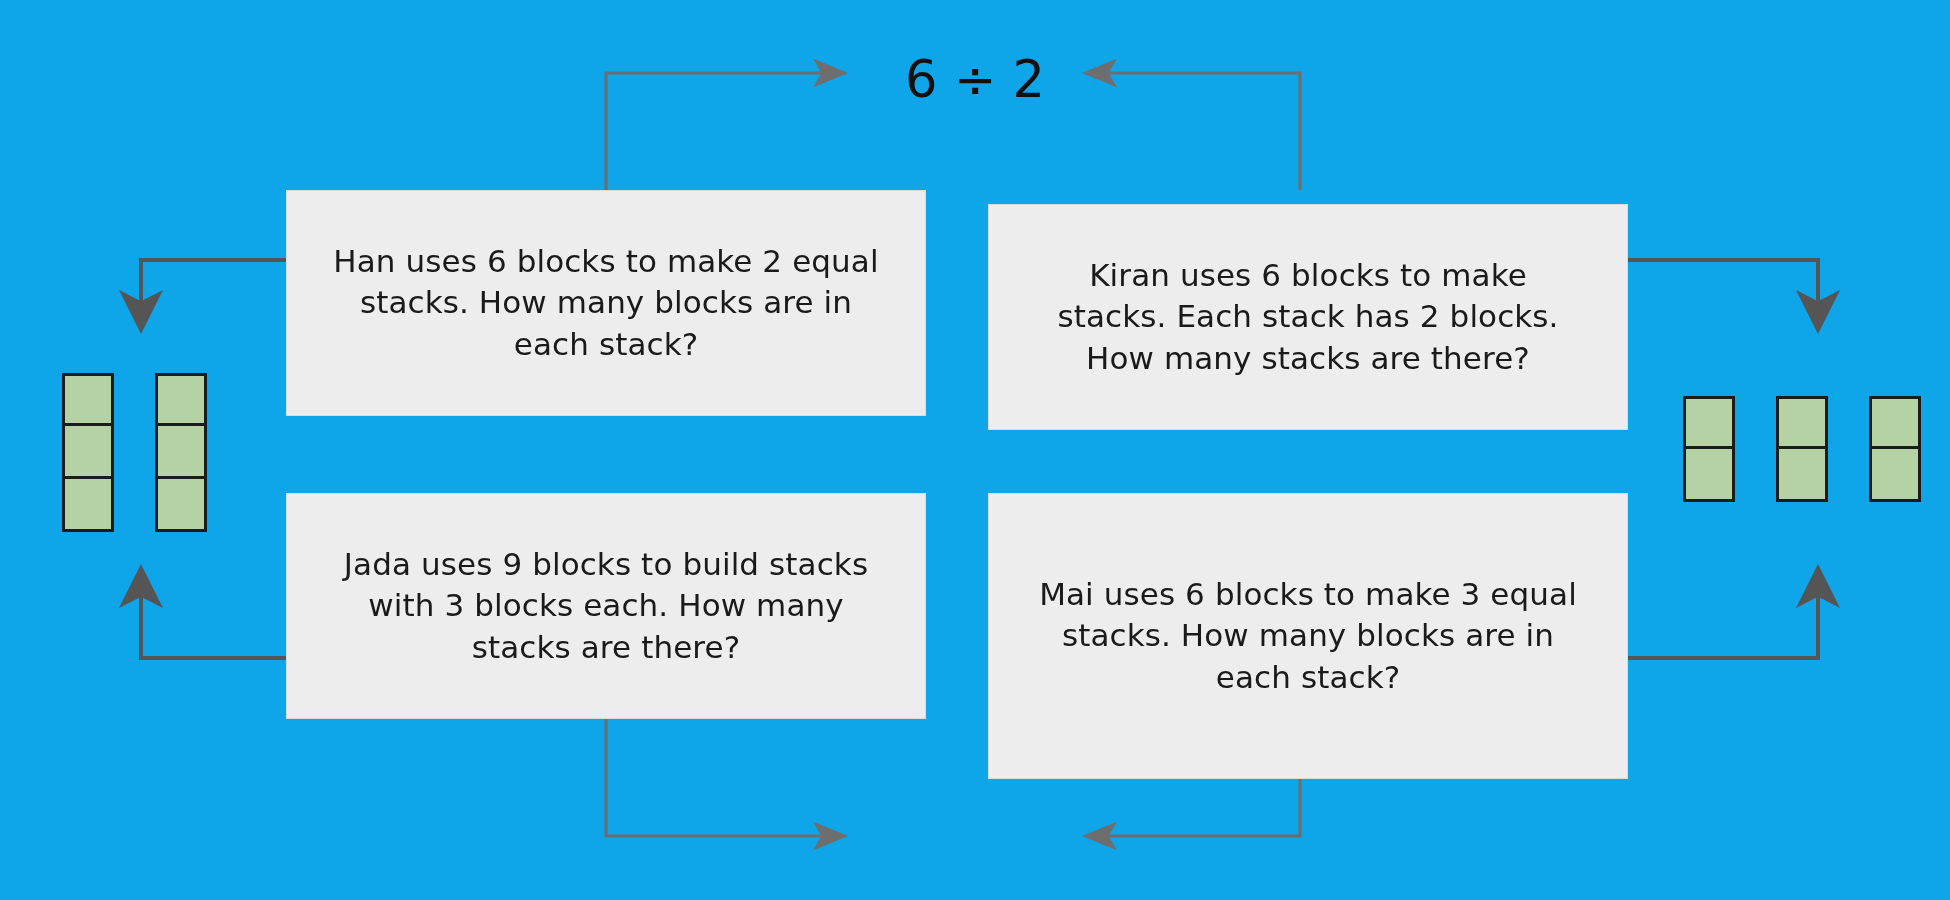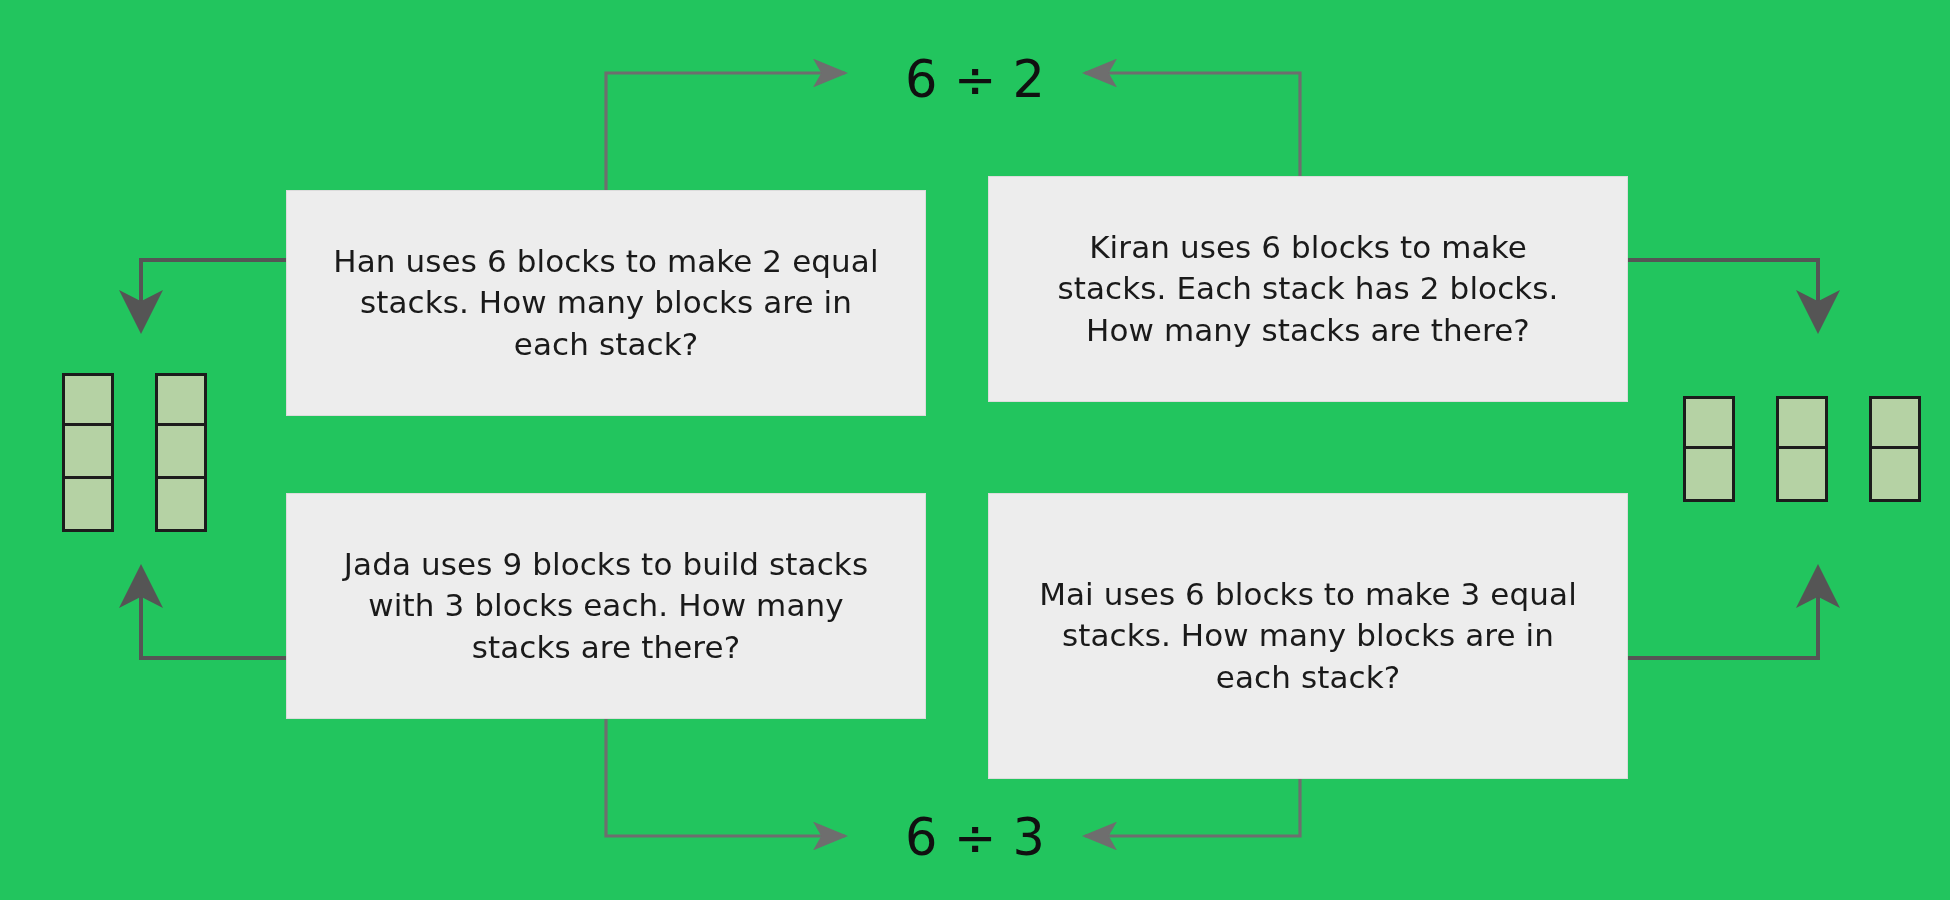--- a/index.html
+++ b/index.html
@@ -7,21 +7,21 @@
     padding: 0;
     background: #ffffff;
   }
   body {
     font-family: "DejaVu Sans", "Liberation Sans", sans-serif;
   }
   #stage {
     position: relative;
     width: 1950px;
     height: 900px;
-    background: #22c55e;
+    background: #0ea5e9;
     overflow: hidden;
   }
   #wires {
     position: absolute;
     left: 0;
     top: 0;
     width: 1950px;
     height: 900px;
     pointer-events: none;
   }
@@ -41,21 +41,21 @@
     line-height: 1.34;
     padding: 10px 42px;
     letter-spacing: 0.1px;
   }
   .prob-box .txt {
     display: block;
     max-width: 100%;
   }
 
   #box-han   { left: 286px;  top: 190px; width: 640px; height: 226px; }
-  #box-kiran { left: 988px;  top: 176px; width: 640px; height: 226px; }
+  #box-kiran { left: 988px;  top: 204px; width: 640px; height: 226px; }
   #box-jada  { left: 286px;  top: 493px; width: 640px; height: 226px; }
   #box-mai   { left: 988px;  top: 493px; width: 640px; height: 286px; }
 
   
   .expr {
     position: absolute;
     color: #101010;
     font-size: 51px;
     line-height: 1;
     white-space: nowrap;
@@ -136,21 +136,20 @@
       <path d="M1628,260 L1818,260 L1818,330" fill="none" stroke="#555555" stroke-width="4" marker-end="url(#arrowDown)"></path>
     </g>
 
     <g>
       <path d="M1628,658 L1818,658 L1818,568" fill="none" stroke="#555555" stroke-width="4" marker-end="url(#arrowUp)"></path>
     </g>
   </svg>
 
   <div class="expr" id="expr-top">6 ÷ 2</div>
 
-  <div class="expr" id="expr-bottom">6 ÷ 3</div>
 
   <div class="prob-box" id="box-han">
     <span class="txt">Han uses 6 blocks to make 2 equal stacks. How many blocks are in each stack?</span>
   </div>
 
   <div class="prob-box" id="box-kiran">
     <span class="txt">Kiran uses 6 blocks to make stacks. Each stack has 2 blocks. How many stacks are there?</span>
   </div>
 
   <div class="prob-box" id="box-jada">

